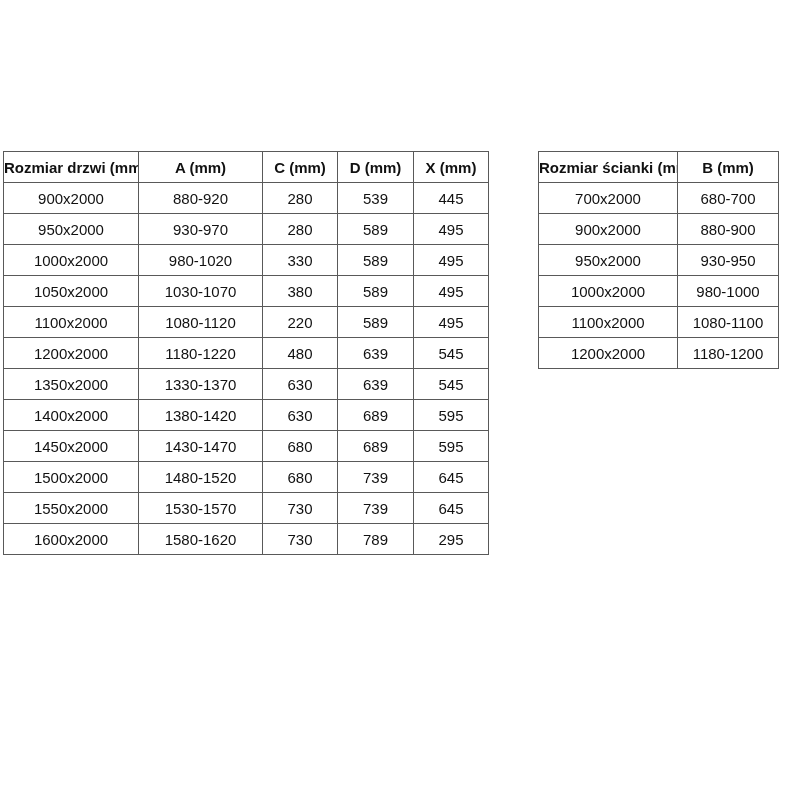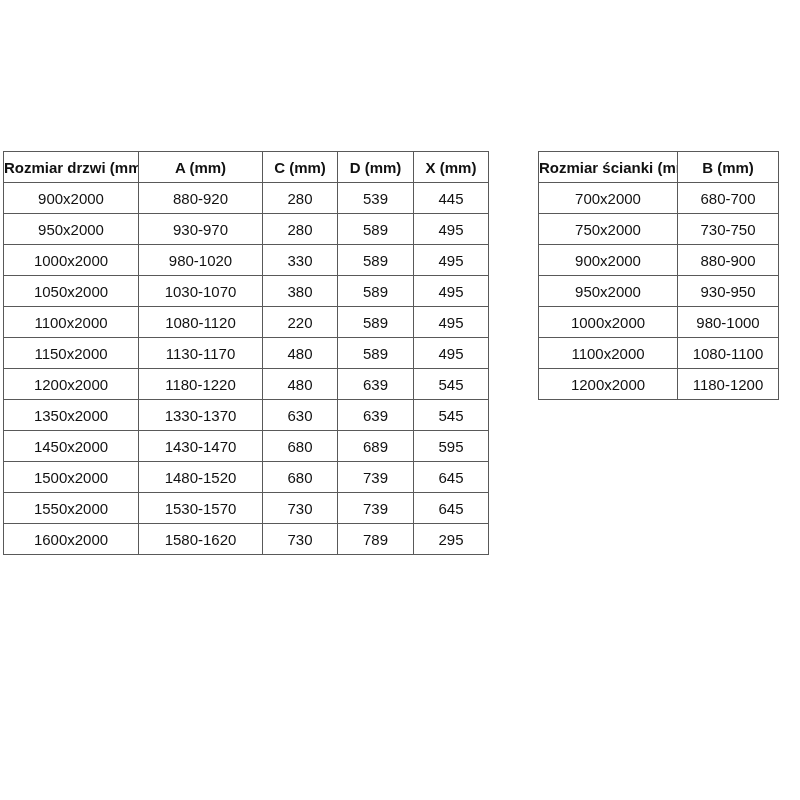--- a/index.html
+++ b/index.html
@@ -99,39 +99,39 @@
           <td>495</td>
         </tr>
         <tr>
           <td>1100x2000</td>
           <td>1080-1120</td>
           <td>220</td>
           <td>589</td>
           <td>495</td>
         </tr>
         <tr>
-          <td>1150x2000</td>
-          <td>1130-1170</td>
-          <td>480</td>
-          <td>589</td>
-          <td>495</td>
-        </tr>
-        <tr>
           <td>1200x2000</td>
           <td>1180-1220</td>
           <td>480</td>
           <td>639</td>
           <td>545</td>
         </tr>
         <tr>
           <td>1350x2000</td>
           <td>1330-1370</td>
           <td>630</td>
           <td>639</td>
           <td>545</td>
+        </tr>
+        <tr>
+          <td>1400x2000</td>
+          <td>1380-1420</td>
+          <td>630</td>
+          <td>689</td>
+          <td>595</td>
         </tr>
         <tr>
           <td>1450x2000</td>
           <td>1430-1470</td>
           <td>680</td>
           <td>689</td>
           <td>595</td>
         </tr>
         <tr>
           <td>1500x2000</td>
@@ -167,24 +167,20 @@
           <th>Rozmiar ścianki (mm)</th>
           <th>B (mm)</th>
         </tr>
       </thead>
       <tbody>
         <tr>
           <td>700x2000</td>
           <td>680-700</td>
         </tr>
         <tr>
-          <td>750x2000</td>
-          <td>730-750</td>
-        </tr>
-        <tr>
           <td>900x2000</td>
           <td>880-900</td>
         </tr>
         <tr>
           <td>950x2000</td>
           <td>930-950</td>
         </tr>
         <tr>
           <td>1000x2000</td>
           <td>980-1000</td>

